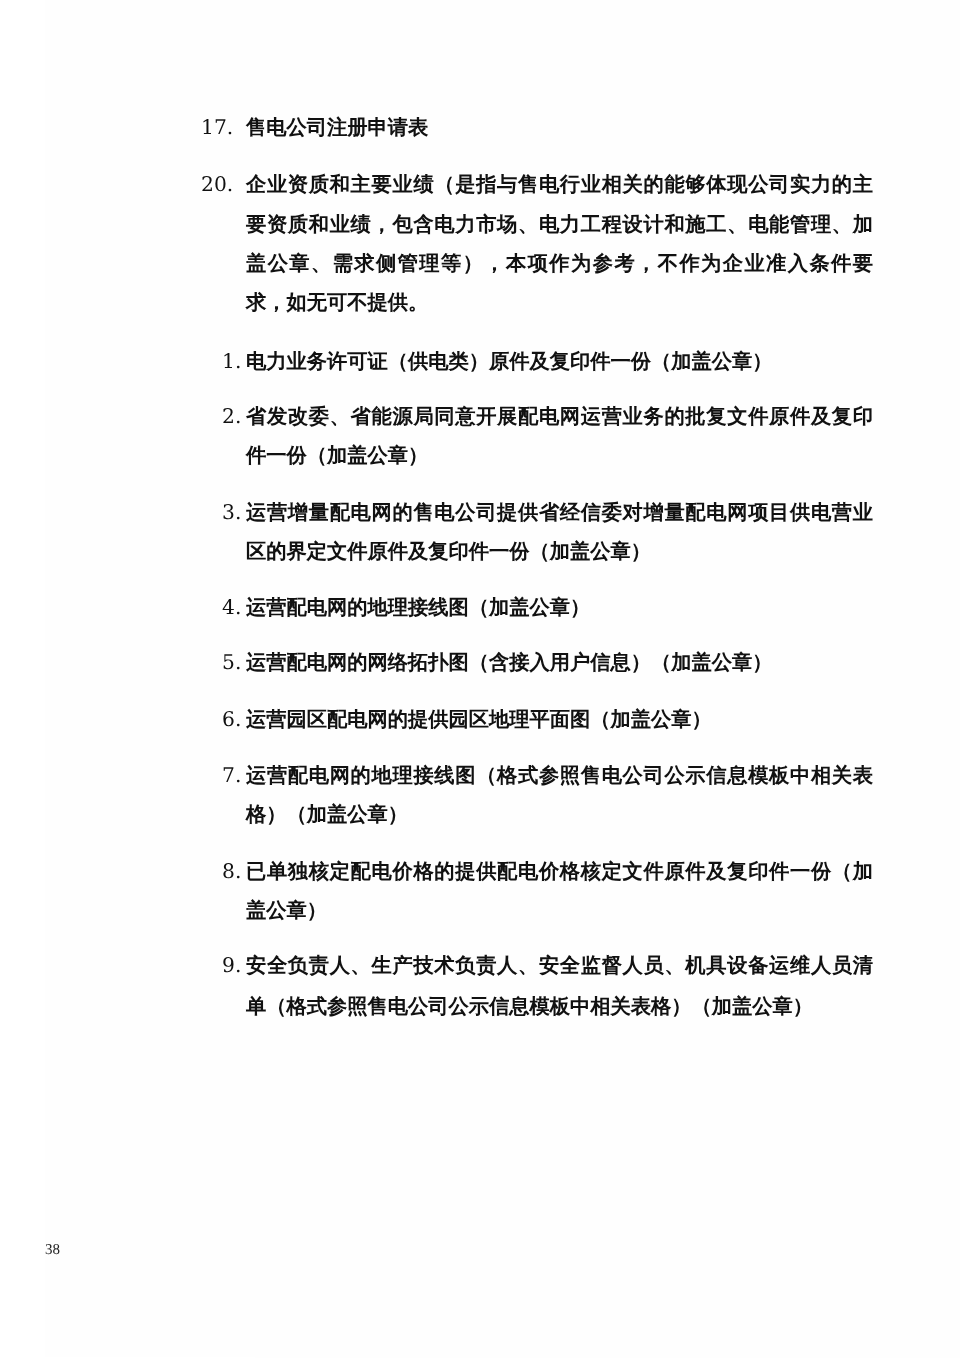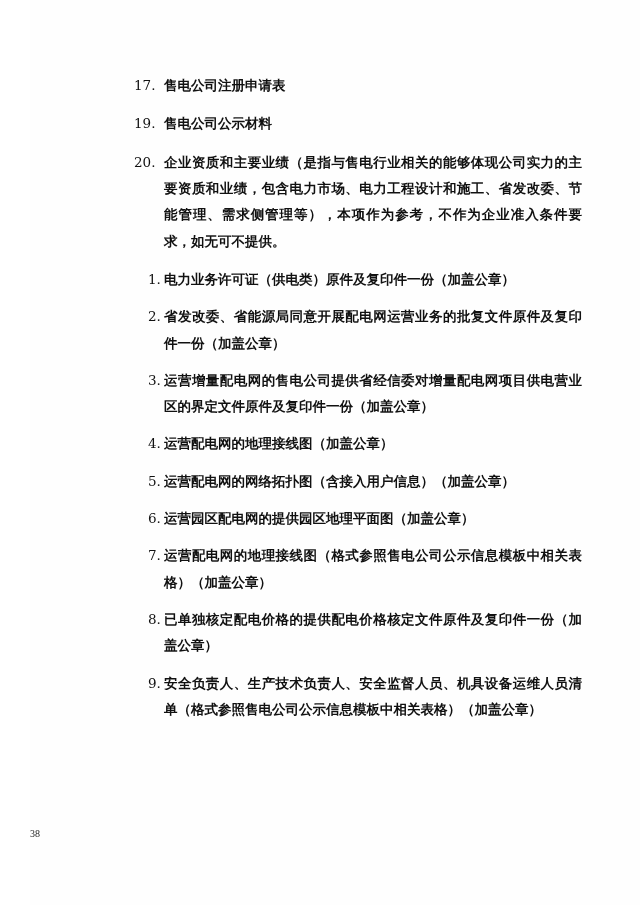--- a/index.html
+++ b/index.html
@@ -93,28 +93,24 @@
   <div class="content">
 
     <div class="block-a">
 
       <div class="numbered-item">
         <span class="num">17.</span>
         <span class="txt">售电公司注册申请表</span>
       </div>
 
 
-      <div class="numbered-item">
-        <span class="num">19.</span>
-        <span class="txt">售电公司公示材料</span>
-      </div>
 
       <div class="numbered-item tall">
         <span class="num">20.</span>
-        <span class="txt">企业资质和主要业绩（是指与售电行业相关的能够体现公司实力的主要资质和业绩，包含电力市场、电力工程设计和施工、省发改委、节能管理、需求侧管理等），本项作为参考，不作为企业准入条件要求，如无可不提供。</span>
+        <span class="txt">企业资质和主要业绩（是指与售电行业相关的能够体现公司实力的主要资质和业绩，包含电力市场、电力工程设计和施工、电能管理、加盖公章、需求侧管理等），本项作为参考，不作为企业准入条件要求，如无可不提供。</span>
       </div>
 
     </div>
 
 
     <div class="block-b">
 
       <div class="numbered-item">
         <span class="num">1.</span>
         <span class="txt">电力业务许可证（供电类）原件及复印件一份（加盖公章）</span>

